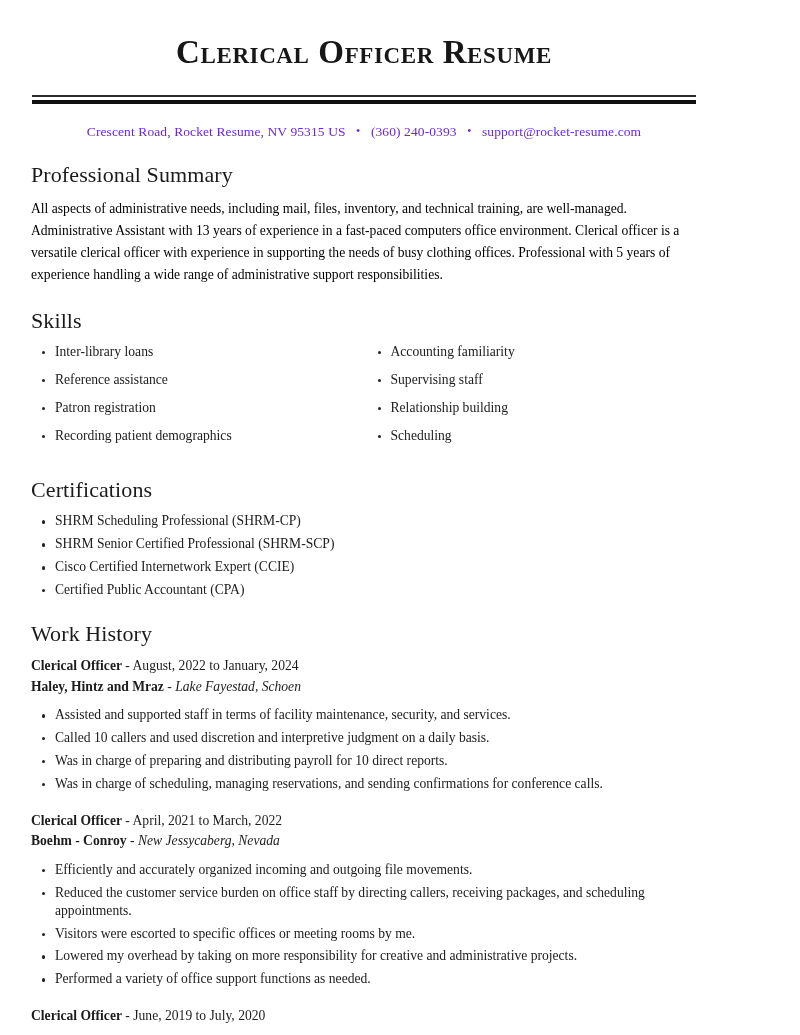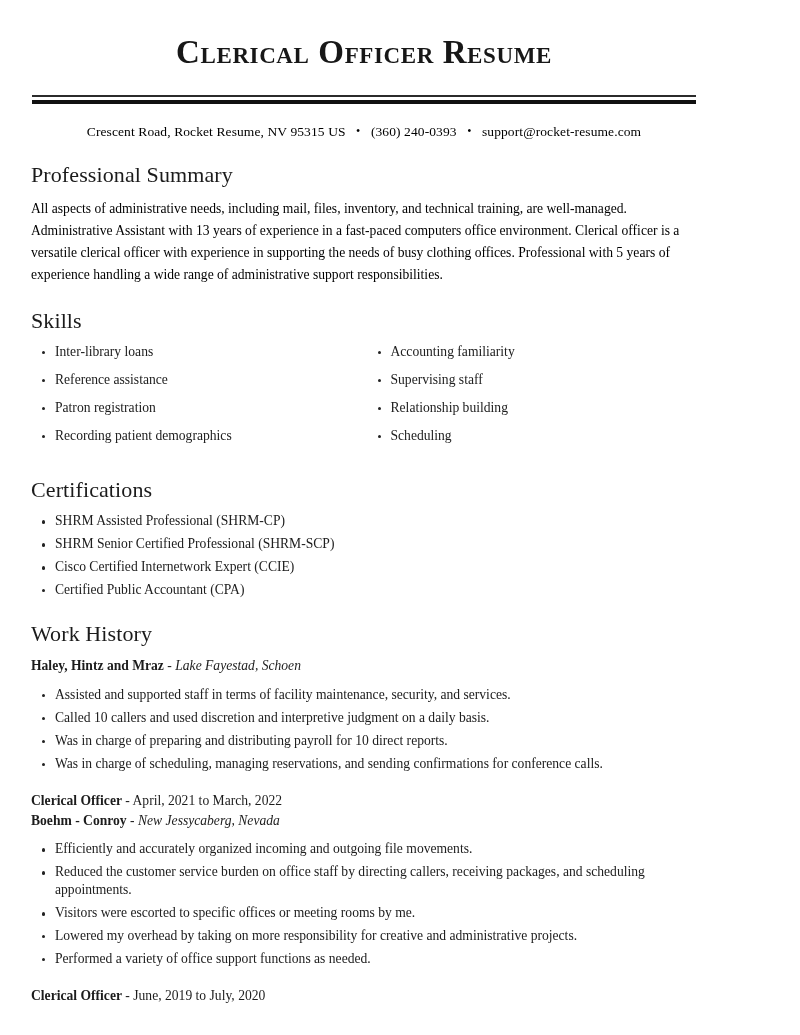--- a/index.html
+++ b/index.html
@@ -44,21 +44,21 @@
     height: 3px;
     background: #ffffff;
   }
   .rule-thick {
     height: 4px;
     background: #111111;
   }
   .contact-line {
     text-align: center;
     font-size: 13.5px;
-    color: #000000;
+    color: #6d28d9;
     margin-top: 20px;
     letter-spacing: 0.1px;
   }
   .contact-sep {
     display: inline-block;
     padding: 0 7px;
     font-size: 12px;
     vertical-align: 1px;
   }
 
@@ -211,33 +211,36 @@
           <li>Relationship building</li>
           <li>Scheduling</li>
         </ul>
       </div>
     </div>
   </div>
 
   <div class="section certs">
     <h2 class="section-title">Certifications</h2>
     <ul class="bullets">
-      <li>SHRM Assisted Professional (SHRM-CP)</li>
+      <li>SHRM Scheduling Professional (SHRM-CP)</li>
       <li>SHRM Senior Certified Professional (SHRM-SCP)</li>
       <li>Cisco Certified Internetwork Expert (CCIE)</li>
       <li>Certified Public Accountant (CPA)</li>
     </ul>
   </div>
 
   <div class="section">
     <h2 class="section-title">Work History</h2>
 
     <div class="jobs">
 
       <div class="job">
+        <div class="job-line-1">
+          <span class="job-title">Clerical Officer</span><span class="job-dash"> - </span><span class="job-dates">August, 2022 to January, 2024</span>
+        </div>
         <div class="job-line-2">
           <span class="job-company">Haley, Hintz and Mraz</span><span class="job-location"> - </span><span class="job-location">Lake Fayestad, Schoen</span>
         </div>
         <ul class="bullets">
           <li>Assisted and supported staff in terms of facility maintenance, security, and services.</li>
           <li>Called 10 callers and used discretion and interpretive judgment on a daily basis.</li>
           <li>Was in charge of preparing and distributing payroll for 10 direct reports.</li>
           <li>Was in charge of scheduling, managing reservations, and sending confirmations for conference calls.</li>
         </ul>
       </div>

